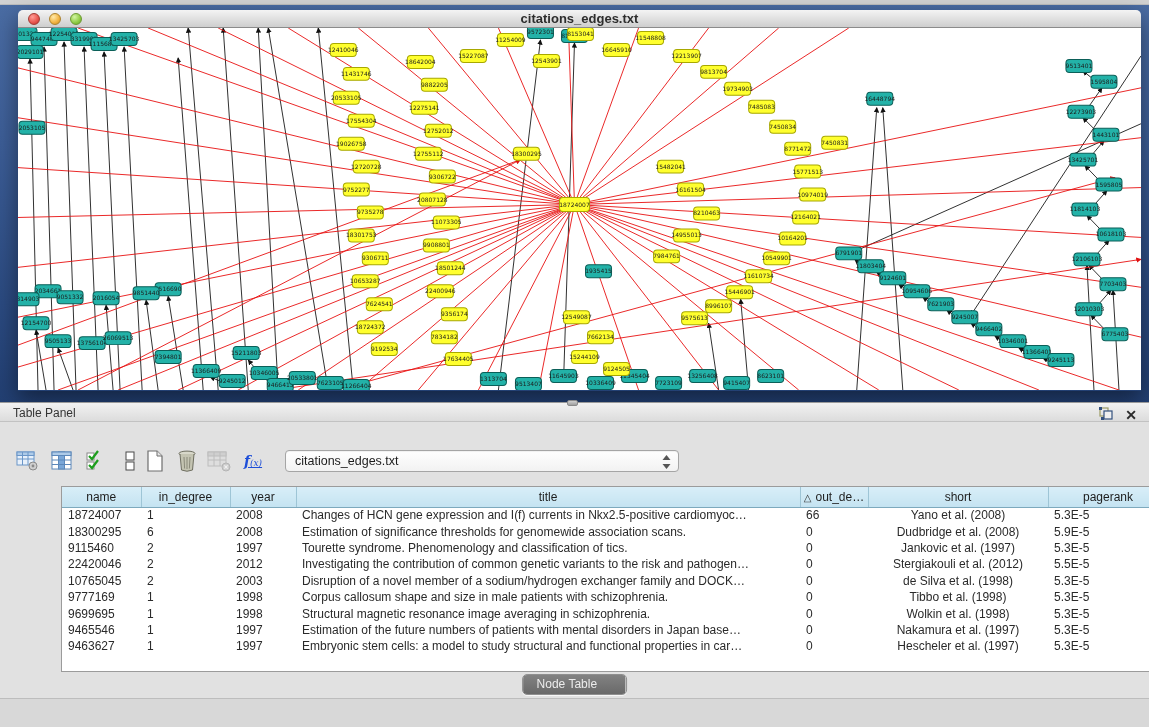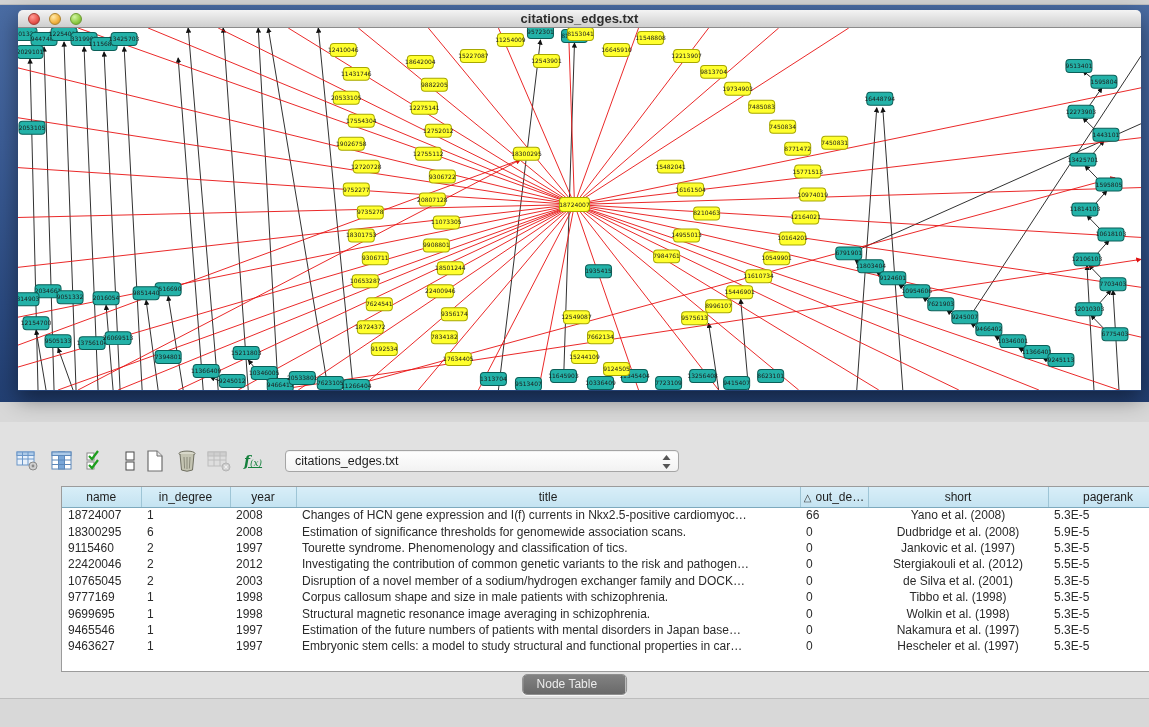--- a/index.html
+++ b/index.html
@@ -36,21 +36,21 @@
     background:linear-gradient(180deg,#cfcfcf,#9f9f9f); border:1px solid #8a8a8a; border-radius:2px; }
   .panel-hdr-icons { position:absolute; right:12px; top:3px; display:flex; gap:12px; align-items:center; }
   .close-x { font-size:14px; font-weight:bold; color:#2b2b2b; line-height:13px; cursor:default; }
 
   
   .panel-body { position:absolute; left:0; top:422px; width:1149px; height:277px;
     background:#e1e1e1; border-bottom:1px solid #bdbdbd; }
 
   .toolbar-btn { position:absolute; top:26px; width:26px; height:26px; display:flex;
     align-items:center; justify-content:center; }
-  .fx { font-family:"DejaVu Serif", serif; font-style:italic; font-size:14px; color:#15803d; font-weight:bold;text-decoration:underline; }
+  .fx { font-family:"DejaVu Serif", serif; font-style:italic; font-size:14px; color:#1d4ed8; font-weight:bold;text-decoration:underline; }
   .fx small { font-size:9px; font-weight:normal; }
 
   .combo { position:absolute; left:285px; top:28px; width:394px; height:22px;
     background:linear-gradient(180deg,#ffffff,#f2f2f2); border:1px solid #a5a5a5; border-radius:4px;
     box-shadow:inset 0 1px 1px rgba(0,0,0,.06); }
   .combo-text { position:absolute; left:9px; top:3px; font-size:12.5px; color:#1c1c1c; }
   .combo-arrows { position:absolute; right:6px; top:3px; }
 
   
   .table-wrap { position:absolute; left:14px; top:64px; width:1121px; height:186px;
@@ -704,20 +704,35 @@
               <g>
                 <rect x="541" y="170" width="30" height="14" rx="3.5" fill="#ffff2e" stroke="#a8a800" stroke-width="1"></rect>
                 <text x="556" y="179" text-anchor="middle" font-size="6" fill="#1c1c1c" font-family="&quot;DejaVu Sans&quot;, sans-serif">18724007</text>
               </g>
             </g>
         </svg>
       </div>
     </div>
   </div>
 
+  <div class="panel-header">
+    <div class="splitter-handle"></div>
+    <div class="panel-title">Table Panel</div>
+    <div class="panel-hdr-icons">
+      <span>
+        <svg width="14" height="13" viewBox="0 0 14 13">
+          <rect x="1" y="1" width="8" height="8" fill="none" stroke="#9a9a64" stroke-width="1.2"></rect>
+          <rect x="5" y="4" width="8" height="8" fill="#efefef" stroke="#33507e" stroke-width="1.2"></rect>
+          <rect x="0" y="0" width="3" height="3" fill="#33507e"></rect>
+          <rect x="2" y="10" width="3" height="3" fill="#33507e"></rect>
+        </svg>
+      </span>
+      <span class="close-x">✕</span>
+    </div>
+  </div>
 
   <div class="panel-body">
 
     <div class="toolbar-btn" style="left:15px">
       <svg width="24" height="22" viewBox="0 0 24 22">
         <rect x="1" y="2" width="17" height="13" fill="#e8f1fb" stroke="#6b96c8"></rect>
         <rect x="1" y="2" width="17" height="3.5" fill="#aecbe8" stroke="#6b96c8"></rect>
         <line x1="6.5" y1="2" x2="6.5" y2="15" stroke="#6b96c8"></line>
           <line x1="12" y1="2" x2="12" y2="15" stroke="#6b96c8"></line>
         <line x1="1" y1="9" x2="18" y2="9" stroke="#6b96c8"></line>
@@ -846,21 +861,21 @@
               <td class="c-out_degree">0</td>
               <td class="c-short">Stergiakouli et al. (2012)</td>
               <td class="c-pagerank">5.5E-5</td>
             </tr>
             <tr>
               <td class="c-name">10765045</td>
               <td class="c-in_degree">2</td>
               <td class="c-year">2003</td>
               <td class="c-title">Disruption of a novel member of a sodium/hydrogen exchanger family and DOCK…</td>
               <td class="c-out_degree">0</td>
-              <td class="c-short">de Silva et al. (2001)</td>
+              <td class="c-short">de Silva et al. (1998)</td>
               <td class="c-pagerank">5.3E-5</td>
             </tr>
             <tr>
               <td class="c-name">9777169</td>
               <td class="c-in_degree">1</td>
               <td class="c-year">1998</td>
               <td class="c-title">Corpus callosum shape and size in male patients with schizophrenia.</td>
               <td class="c-out_degree">0</td>
               <td class="c-short">Tibbo et al. (1998)</td>
               <td class="c-pagerank">5.3E-5</td>

